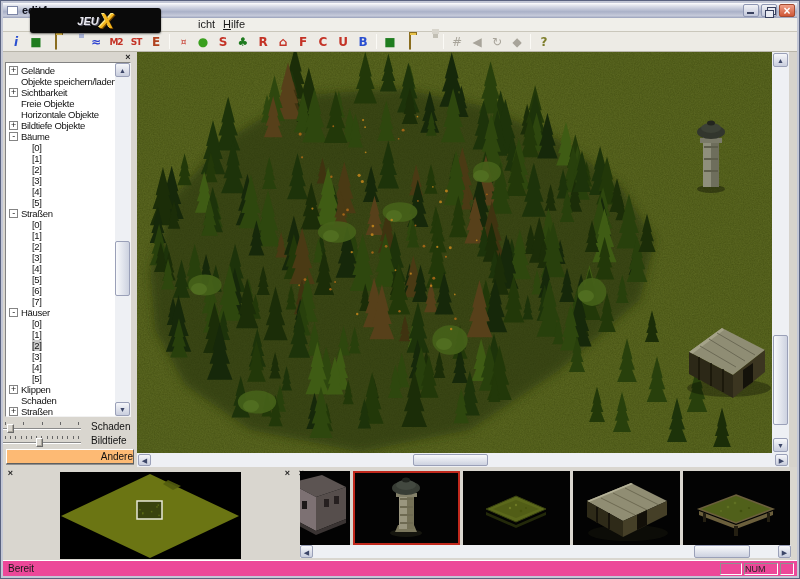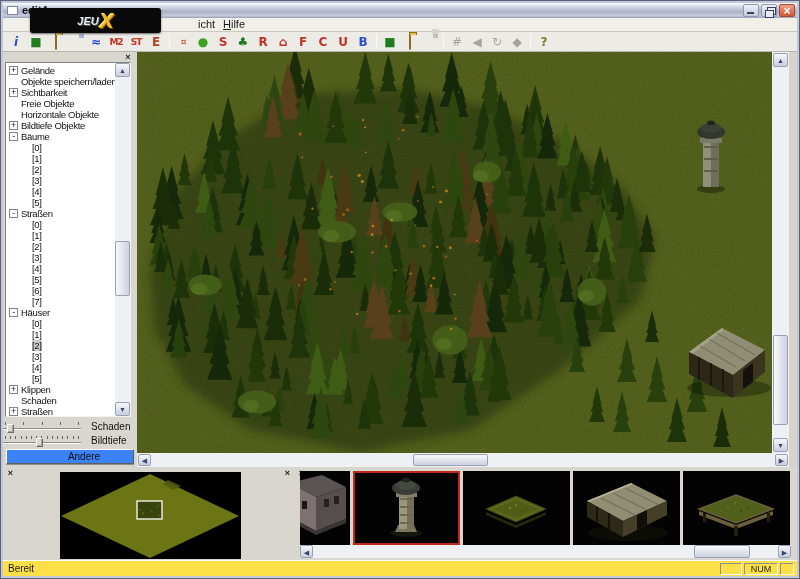--- a/index.html
+++ b/index.html
@@ -66,40 +66,40 @@
     color:#3c4668;font-size:7px;text-align:center;cursor:default;}
   .sb-thumb{position:absolute;background:linear-gradient(90deg,#f8f9fb,#cdd2e0);border:1px solid #9aa0b8;border-radius:2px;}
   .sb-thumb.h{background:linear-gradient(180deg,#f8f9fb,#cdd2e0);}
   
   .slider{position:absolute;left:0;width:78px;height:13px;}
   .sl-track{position:absolute;left:0;right:0;top:8px;height:2px;border-top:1px solid #8a8a8a;border-bottom:1px solid #fff;}
   .sl-ticks{position:absolute;left:2px;right:2px;top:2px;height:3px;display:flex;justify-content:space-between;}
   .sl-ticks i{width:1px;height:3px;background:#666;}
   .sl-thumb{position:absolute;top:4px;width:7px;height:9px;background:#d9d6cf;border:1px solid;border-color:#fff #6a6a6a #6a6a6a #fff;box-shadow:inset -1px -1px 0 #aaa69c;}
   .sl-label{position:absolute;left:88px;top:1px;font-size:10px;color:#111;}
-  .andere-btn{position:absolute;left:3px;top:397px;width:128px;height:15px;background:#3b82f6;text-align:center;
+  .andere-btn{position:absolute;left:3px;top:397px;width:128px;height:15px;background:#fdba74;text-align:right;
     font-size:10px;line-height:13px;color:#111;border:1px solid;border-color:#fff #5f5f5f #5f5f5f #fff;box-shadow:0 1px 0 #8f8f8f;cursor:default;padding-left:28px;}
   
   .viewport{position:absolute;left:137px;top:52px;width:652px;height:415px;background:#4f5c16;}
   .vp-canvas{position:absolute;left:0;top:0;}
   .vscroll{right:0;top:0;width:17px;height:401px;}
   .hscroll{left:0;bottom:0;width:652px;height:14px;}
   
   .bottomleft{position:absolute;left:3px;top:467px;width:293px;height:93px;background:#d9d6cf;}
   .minimap{position:absolute;left:57px;top:5px;width:181px;height:87px;background:#000;}
   .px-close{position:absolute;width:9px;height:9px;font-size:9px;line-height:9px;font-weight:bold;color:#222;text-align:center;cursor:default;}
   .bottomright{position:absolute;left:296px;top:467px;width:501px;height:93px;background:#d9d6cf;}
   .thumbs{position:absolute;left:4px;top:4px;height:74px;display:flex;}
   .thumb{background:#000;height:74px;margin-right:3px;position:relative;flex:none;}
   .thumb.selected{outline:2px solid #c0281c;outline-offset:-2px;}
   
-  .statusbar{position:absolute;left:3px;top:560px;right:3px;height:16px;background:#fde047;border-top:1px solid #fff;font-size:10px;}
+  .statusbar{position:absolute;left:3px;top:560px;right:3px;height:16px;background:#ec4899;border-top:1px solid #fff;font-size:10px;}
   .status-left{position:absolute;left:5px;top:2px;color:#1a1a1a;}
   .status-cells{position:absolute;right:3px;top:2px;display:flex;gap:2px;}
-  .cell{height:12px;border:1px solid;border-color:#8f8f8f #fff #fff #8f8f8f;font-size:9px;line-height:11px;text-align:center;color:#222;}
+  .cell{height:12px;border:1px solid;border-color:#8f8f8f #fff #fff #8f8f8f;font-size:9px;line-height:11px;color:#222;}
 </style>
 </head>
 <body>
 
 <div class="window">
 
   <div class="titlebar">
     <span class="title-icon"></span>
     <span class="title-text">edit4</span>
     <span class="winbtn min"></span>

